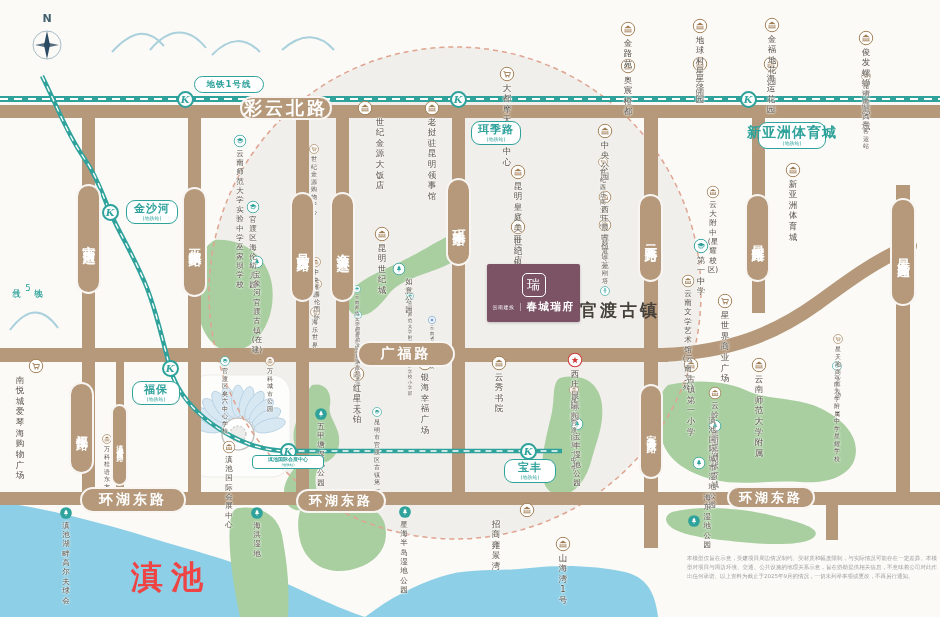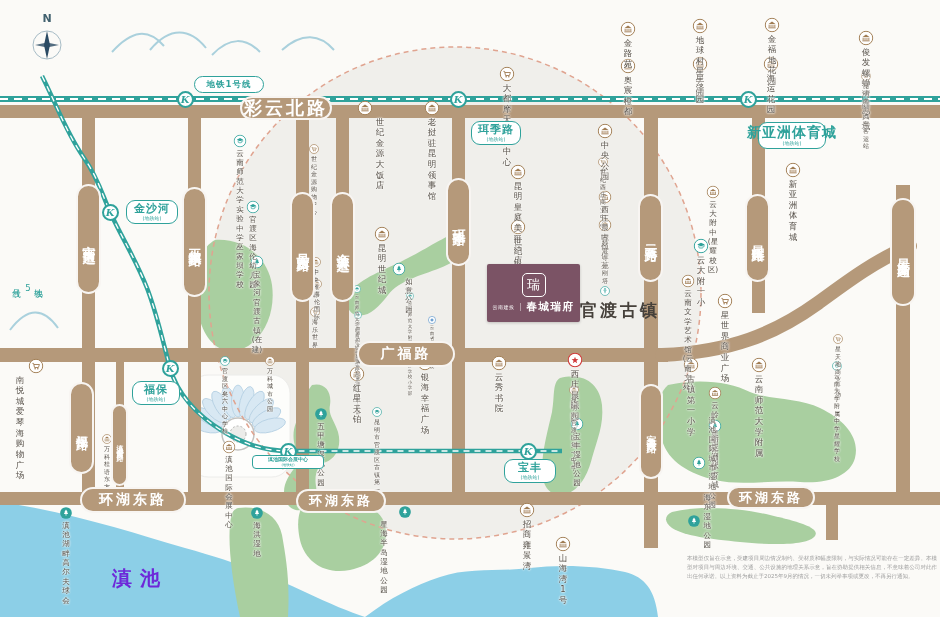--- a/index.html
+++ b/index.html
@@ -30,22 +30,22 @@
   .callout.tiny .co-sub{font-size:3.5px;}
   
   .poi-icon{position:absolute;z-index:25;transform:translate(-50%,-50%);line-height:0;}
   .poi-label{position:absolute;z-index:26;color:#57514a;text-align:center;white-space:pre-line;
     line-height:1.25;transform:translate(-50%,0);
     text-shadow:0 0 2px #fbfaf7,0 0 2px #fbfaf7,0 0 3px #fbfaf7;}
   .fs-n{font-size:8.5px;} .fs-s{font-size:7.5px;} .fs-m{font-size:6px;} .fs-x{font-size:4.5px;}
   
   .town-label{position:absolute;z-index:28;font-size:17px;font-weight:bold;color:#46413b;
     letter-spacing:3px;transform:translate(-50%,-50%);white-space:nowrap;}
-  .lake-label{position:absolute;z-index:28;font-size:20px;font-weight:bold;color:#6d28d9;
-    letter-spacing:8px;transform:translate(-50%,-50%);white-space:nowrap;}
+  .lake-label{position:absolute;z-index:28;font-size:32px;font-weight:bold;color:#ef4444;
+    letter-spacing:8px;transform:translate(-50%,-50%);white-space:nowrap;margin-left:31px;}
   .line5-label{position:absolute;z-index:28;writing-mode:vertical-rl;text-orientation:upright;
     color:#2fa29b;font-size:8.5px;letter-spacing:1px;transform:translate(-50%,-50%);}
   
   .logo{position:absolute;left:487px;top:264px;width:93px;height:58px;background:#7b5365;
     z-index:35;display:flex;flex-direction:column;align-items:center;justify-content:center;
     gap:3px;border-radius:2px;box-shadow:0 1px 3px rgba(0,0,0,.2);}
   .emblem{width:22px;height:22px;border:1.5px solid #fff;border-radius:5px;display:flex;
     align-items:center;justify-content:center;color:#fff;font-size:13px;
     font-family:"DejaVu Serif","Liberation Serif",serif;}
   .brandrow{display:flex;align-items:center;gap:2px;color:#fff;}
@@ -396,21 +396,21 @@
       <div class="poi-label fs-s" style="left: 713px; top: 199.5px;">云大附中
 (星耀校区)</div>
       <div class="poi-icon" style="left: 701px; top: 246px;">
         <svg width="15" height="15" viewBox="0 0 20 20">
           <circle cx="10" cy="10" r="9" fill="#fff" stroke="#2fa29b" stroke-width="1.3"></circle>
     <path d="M10 5.5 L15 8 L10 10.5 L5 8 Z" fill="#2fa29b"></path>
     <path d="M7.2 9.4 V12 C7.2 13 12.8 13 12.8 12 V9.4" fill="none" stroke="#2fa29b" stroke-width="1.1"></path>
     <path d="M14.2 8.4 V11" stroke="#2fa29b" stroke-width=".9"></path>
         </svg>
       </div>
-      <div class="poi-label fs-n" style="left: 701px; top: 254.5px;">云大附一小</div>
+      <div class="poi-label fs-n" style="left: 701px; top: 254.5px;">第一中学</div>
       <div class="poi-icon" style="left: 793px; top: 170px;">
         <svg width="15" height="15" viewBox="0 0 20 20">
           <circle cx="10" cy="10" r="9" fill="#fff" stroke="#a07c52" stroke-width="1.3"></circle>
     <path d="M10 5.2 L14.6 8.6 L5.4 8.6 Z" fill="#a07c52"></path>
     <path d="M6.2 9.5 V13 M8.7 9.5 V13 M11.3 9.5 V13 M13.8 9.5 V13 M5.2 13.8 H14.8" stroke="#a07c52" stroke-width="1.2" fill="none"></path>
         </svg>
       </div>
       <div class="poi-label fs-n" style="left: 793px; top: 178.5px;">新亚洲
 体育城</div>
       <div class="poi-icon" style="left: 605px; top: 291px;">
@@ -695,30 +695,30 @@
         </svg>
       </div>
       <div class="poi-label fs-n" style="left: 759px; top: 373.5px;">云南师范大学附属</div>
       <div class="poi-icon" style="left: 405px; top: 512px;">
         <svg width="13" height="13" viewBox="0 0 20 20">
           <circle cx="10" cy="10" r="9" fill="#2fa29b"></circle>
     <path d="M10 4.8 L12.6 8.8 H11.6 L13.4 11.6 H6.6 L8.4 8.8 H7.4 Z" fill="#fff"></path>
     <rect x="9.4" y="11.6" width="1.2" height="2.4" fill="#fff"></rect>
         </svg>
       </div>
-      <div class="poi-label fs-s" style="left: 384px; top: 519.5px;">星海半岛
+      <div class="poi-label fs-s" style="left: 404px; top: 519.5px;">星海半岛
 湿地公园</div>
       <div class="poi-icon" style="left: 527px; top: 510px;">
         <svg width="15" height="15" viewBox="0 0 20 20">
           <circle cx="10" cy="10" r="9" fill="#fff" stroke="#a07c52" stroke-width="1.3"></circle>
     <path d="M10 5.2 L14.6 8.6 L5.4 8.6 Z" fill="#a07c52"></path>
     <path d="M6.2 9.5 V13 M8.7 9.5 V13 M11.3 9.5 V13 M13.8 9.5 V13 M5.2 13.8 H14.8" stroke="#a07c52" stroke-width="1.2" fill="none"></path>
         </svg>
       </div>
-      <div class="poi-label fs-n" style="left: 527px; top: 518.5px;">招商雍景湾</div>
+      <div class="poi-label fs-n" style="left: 496px; top: 518.5px;">招商雍景湾</div>
       <div class="poi-icon" style="left: 563px; top: 544px;">
         <svg width="15" height="15" viewBox="0 0 20 20">
           <circle cx="10" cy="10" r="9" fill="#fff" stroke="#a07c52" stroke-width="1.3"></circle>
     <path d="M10 5.2 L14.6 8.6 L5.4 8.6 Z" fill="#a07c52"></path>
     <path d="M6.2 9.5 V13 M8.7 9.5 V13 M11.3 9.5 V13 M13.8 9.5 V13 M5.2 13.8 H14.8" stroke="#a07c52" stroke-width="1.2" fill="none"></path>
         </svg>
       </div>
       <div class="poi-label fs-n" style="left: 563px; top: 552.5px;">山海湾1号</div>
       <div class="poi-icon" style="left: 66px; top: 513px;">
         <svg width="13" height="13" viewBox="0 0 20 20">

